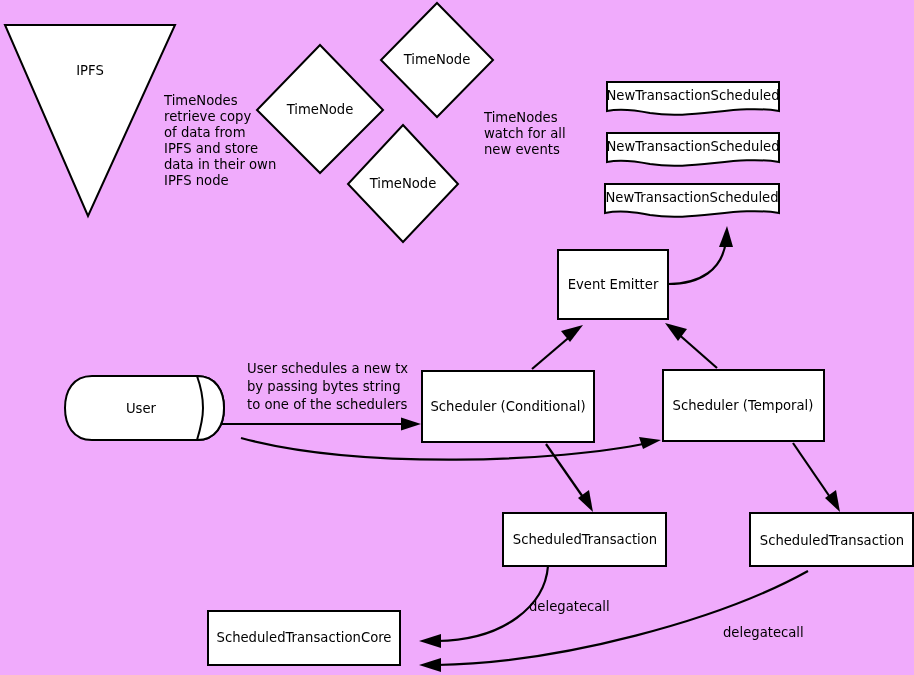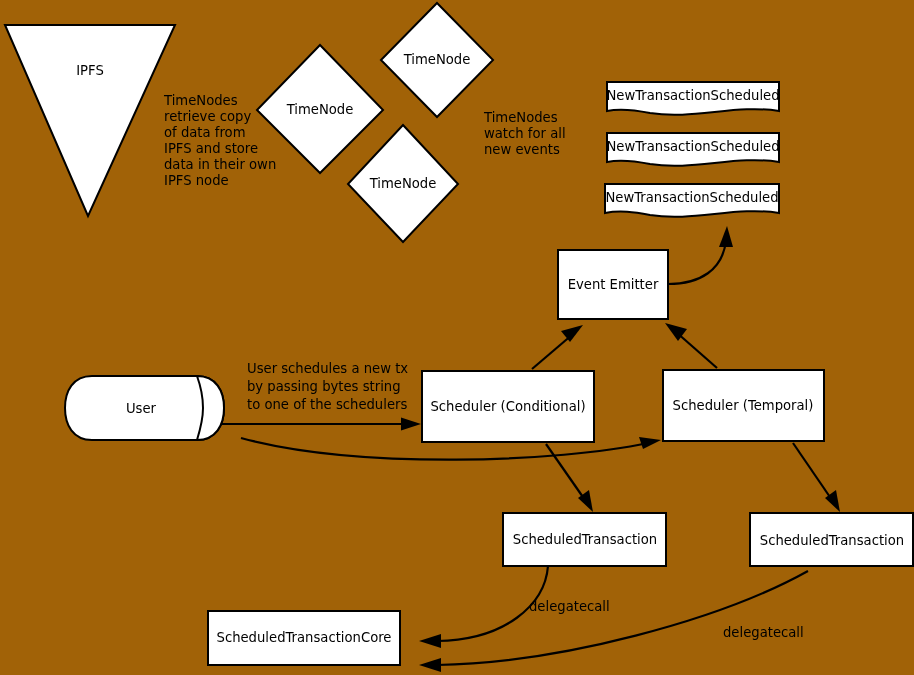--- a/index.html
+++ b/index.html
@@ -8,21 +8,21 @@
     padding: 0;
     background: #ffffff;
   }
   body {
     font-family: "DejaVu Sans", "Liberation Sans", sans-serif;
   }
   #canvas {
     position: relative;
     width: 914px;
     height: 675px;
-    background: #a16207;
+    background: #f0abfc;
     overflow: hidden;
   }
   #diagram-svg {
     position: absolute;
     top: 0;
     left: 0;
     width: 914px;
     height: 675px;
   }
   .node-label {

